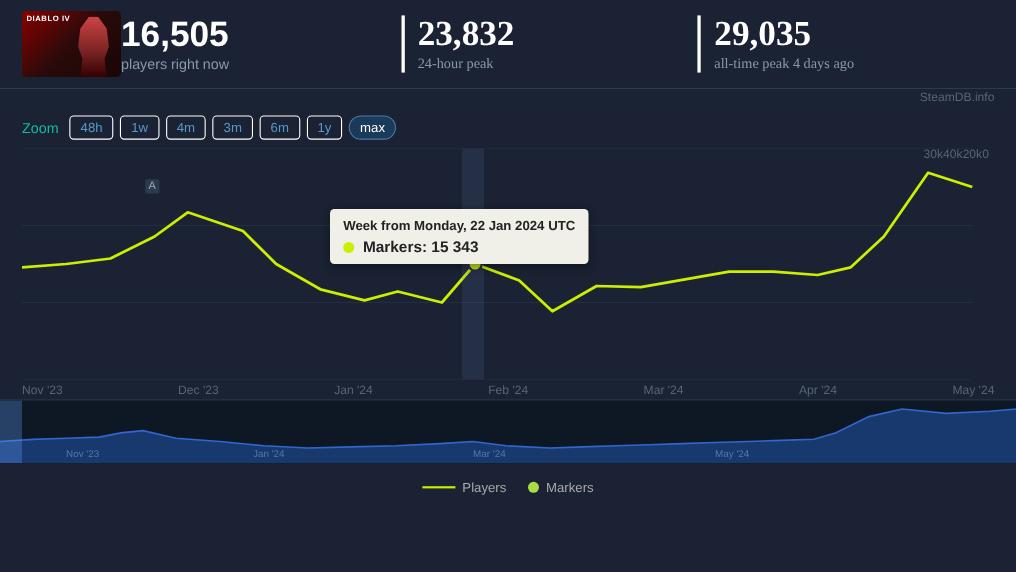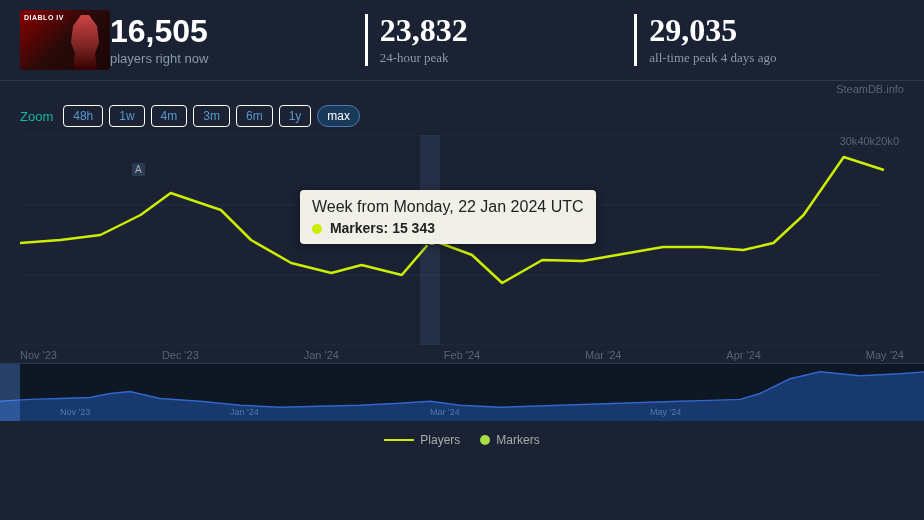--- a/index.html
+++ b/index.html
@@ -135,23 +135,23 @@
       padding: 8px 12px;
       font-size: 13px;
       pointer-events: none;
       z-index: 10;
       top: 55px;
       left: 280px;
       white-space: nowrap;
       box-shadow: 0 2px 8px rgba(0,0,0,0.4);
     }
     .tooltip-title {
-      font-weight: normal;
+      font-weight: bold;
       margin-bottom: 4px;
-      font-size: 16px;
+      font-size: 12px;
     }
     .tooltip-value {
       font-weight: bold;
       font-size: 14px;
     }
     .tooltip-dot {
       display: inline-block;
       width: 10px;
       height: 10px;
       border-radius: 50%;
@@ -195,24 +195,25 @@
       width: 100%;
       height: 100%;
     }
 
     
     .legend {
       display: flex;
       justify-content: center;
       align-items: center;
       gap: 20px;
-      padding: 12px 0;
+      padding: 0 0;
       background: #1a2233;
       font-size: 12px;
       color: #aaa;
+      margin-top: 15px;
     }
     .legend-item {
       display: flex;
       align-items: center;
       gap: 6px;
     }
     .legend-line {
       width: 30px;
       height: 2px;
       background: #ccee00;

